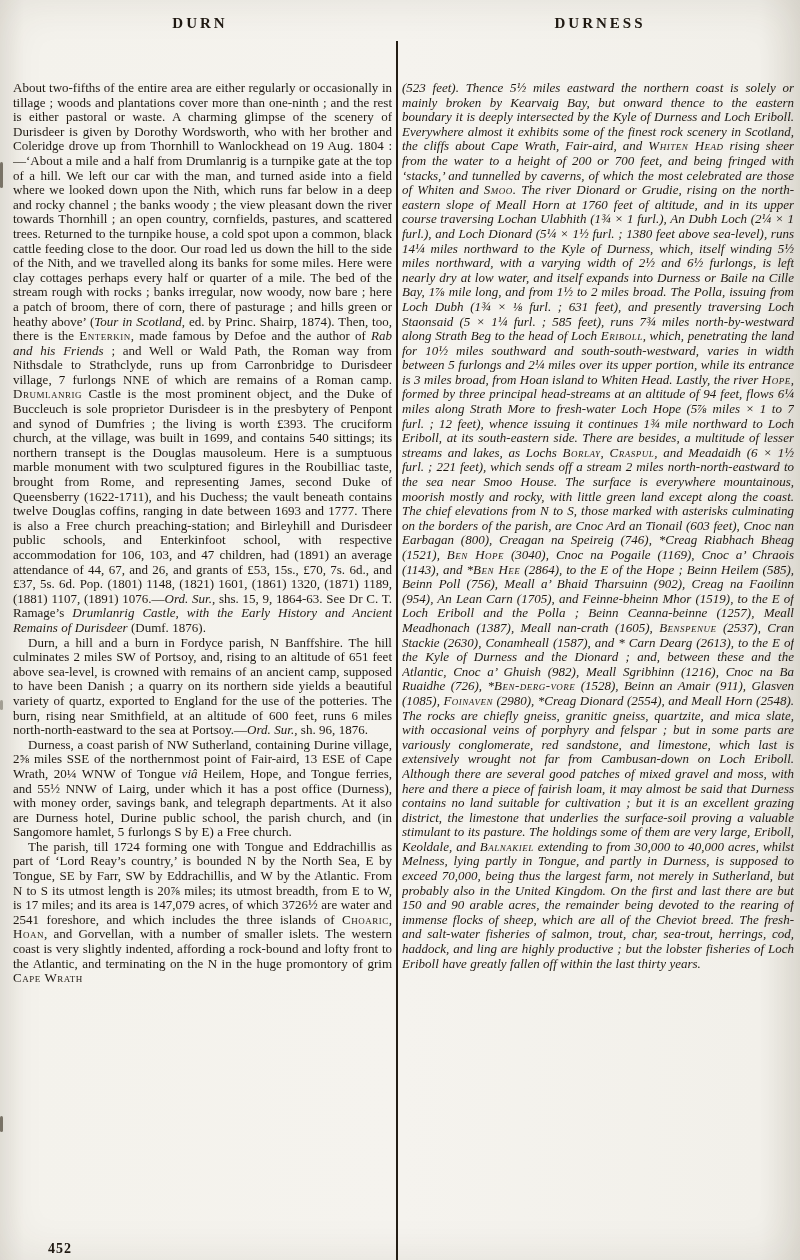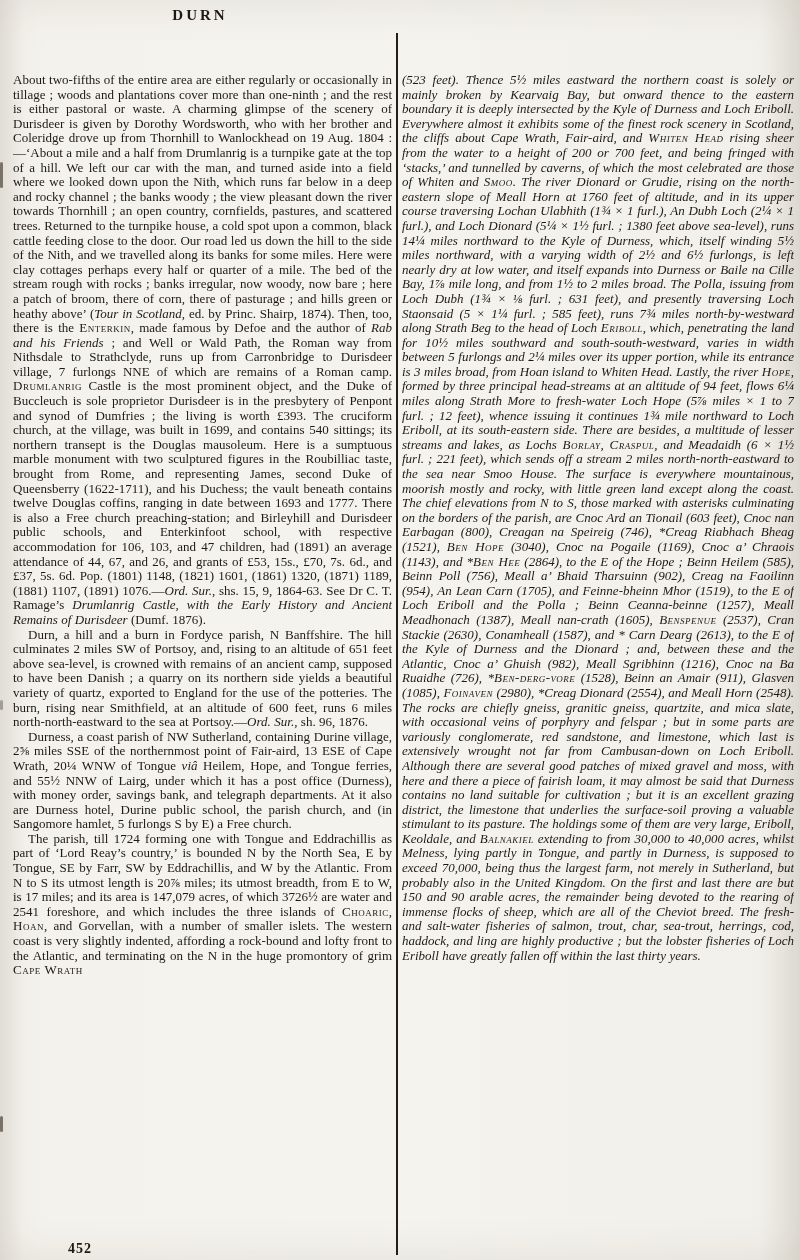--- a/index.html
+++ b/index.html
@@ -11,21 +11,21 @@
   .page {
     position: relative;
     width: 800px; height: 1260px;
     overflow: hidden;
     background: linear-gradient(90deg, #e9e6df 0%, #f4f2ec 3%, #f5f3ee 50%, #f2f0ea 95%, #e4e1d9 100%);
     box-shadow: inset 0 0 45px rgba(60,50,30,0.10);
     color: #1f1912;
   }
   .running-heads {
     display: flex;
-    padding-top: 7px;
+    padding-top: 15px;
     height: 22px;
   }
   .running-head {
     width: 50%;
     text-align: center;
     font-weight: 700;
     font-size: 15px;
     letter-spacing: 3px;
   }
   .columns {
@@ -50,21 +50,21 @@
     text-align: justify;
     word-spacing: 0.2px;
   }
   p.para.indent { text-indent: 15px; }
   .seg-plain { }
   .seg-italic { font-style: italic; }
   .seg-bold { font-weight: 400; }
   .seg-smallcaps { font-variant: small-caps; letter-spacing: 0.5px; }
   .page-number {
     position: absolute;
-    left: 68px; bottom: 3px;
+    left: 48px; bottom: 3px;
     font-size: 14px;
     font-weight: 700;
     letter-spacing: 1px;
   }
   .scan-mark {
     position: absolute;
     left: 0;
     width: 3px;
     background: #574f42;
     border-radius: 2px;
@@ -73,20 +73,21 @@
   .scan-mark.m1 { top: 162px; height: 26px; }
   .scan-mark.m2 { top: 1116px; height: 16px; }
   .scan-mark.m3 { top: 700px; height: 10px; opacity: 0.45; }
 </style>
 </head>
 <body>
 
 <div class="page">
   <div class="running-heads">
     <div class="running-head">DURN</div>
+    <div class="running-head">DURNESS</div>
   </div>
 
   <div class="columns">
     <div class="column left">
         <p class="para"><span class="seg-plain">About two-fifths of the entire area are either regularly or occasionally in tillage&nbsp;; woods and plantations cover more than one-ninth&nbsp;; and the rest is either pastoral or waste. A charming glimpse of the scenery of Durisdeer is given by Dorothy Wordsworth, who with her brother and Coleridge drove up from Thornhill to Wanlockhead on 19 Aug. 1804&nbsp;:—‘About a mile and a half from Drumlanrig is a turnpike gate at the top of a hill. We left our car with the man, and turned aside into a field where we looked down upon the Nith, which runs far below in a deep and rocky channel&nbsp;; the banks woody&nbsp;; the view pleasant down the river towards Thornhill&nbsp;; an open country, cornfields, pastures, and scattered trees. Returned to the turnpike house, a cold spot upon a common, black cattle feeding close to the door. Our road led us down the hill to the side of the Nith, and we travelled along its banks for some miles. Here were clay cottages perhaps every half or quarter of a mile. The bed of the stream rough with rocks&nbsp;; banks irregular, now woody, now bare&nbsp;; here a patch of broom, there of corn, there of pasturage&nbsp;; and hills green or heathy above’ (</span><span class="seg-italic">Tour in Scotland</span><span class="seg-plain">, ed. by Princ. Shairp, 1874). Then, too, there is the </span><span class="seg-smallcaps">Enterkin</span><span class="seg-plain">, made famous by Defoe and the author of </span><span class="seg-italic">Rab and his Friends</span><span class="seg-plain">&nbsp;; and Well or Wald Path, the Roman way from Nithsdale to Strathclyde, runs up from Carronbridge to Durisdeer village, 7 furlongs NNE of which are remains of a Roman camp. </span><span class="seg-smallcaps">Drumlanrig</span><span class="seg-plain"> Castle is the most prominent object, and the Duke of Buccleuch is sole proprietor  Durisdeer is in the presbytery of Penpont and synod of Dumfries&nbsp;; the living is worth £393. The cruciform church, at the village, was built in 1699, and contains 540 sittings; its northern transept is the Douglas mausoleum. Here is a sumptuous marble monument with two sculptured figures in the Roubilliac taste, brought from Rome, and representing James, second Duke of Queensberry (1622-1711), and his Duchess; the vault beneath contains twelve Douglas coffins, ranging in date between 1693 and 1777. There is also a Free church preaching-station; and Birleyhill and Durisdeer public schools, and Enterkinfoot school, with respective accommodation for 106, 103, and 47 children, had (1891) an average attendance of 44, 67, and 26, and grants of £53, 15s., £70, 7s. 6d., and £37, 5s. 6d. Pop. (1801) 1148, (1821) 1601, (1861) 1320, (1871) 1189, (1881) 1107, (1891) 1076.—</span><span class="seg-italic">Ord. Sur.</span><span class="seg-plain">, shs. 15, 9, 1864-63. See Dr C. T. Ramage’s </span><span class="seg-italic">Drumlanrig Castle, with the Early History and Ancient Remains of Durisdeer</span><span class="seg-plain"> (Dumf. 1876).</span></p>
         <p class="para indent"><span class="seg-bold">Durn,</span><span class="seg-plain"> a hill and a burn in Fordyce parish, N Banffshire. The hill culminates 2 miles SW of Portsoy, and, rising to an altitude of 651 feet above sea-level, is crowned with remains of an ancient camp, supposed to have been Danish&nbsp;; a quarry on its northern side yields a beautiful variety of quartz, exported to England for the use of the potteries. The burn, rising near Smithfield, at an altitude of 600 feet, runs 6 miles north-north-eastward to the sea at Portsoy.—</span><span class="seg-italic">Ord. Sur.</span><span class="seg-plain">, sh. 96, 1876.</span></p>
         <p class="para indent"><span class="seg-bold">Durness,</span><span class="seg-plain"> a coast parish of NW Sutherland, containing Durine village, 2⅝ miles SSE of the northernmost point of Fair-aird, 13 ESE of Cape Wrath, 20¼ WNW of Tongue </span><span class="seg-italic">viâ</span><span class="seg-plain"> Heilem, Hope, and Tongue ferries, and 55½ NNW of Lairg, under which it has a post office (Durness), with money order, savings bank, and telegraph departments. At it also are Durness hotel, Durine public school, the parish church, and (in Sangomore hamlet, 5 furlongs S by E) a Free church.</span></p>
         <p class="para indent"><span class="seg-plain">The parish, till 1724 forming one with Tongue and Eddrachillis as part of ‘Lord Reay’s country,’ is bounded N by the North Sea, E by Tongue, SE by Farr, SW by Eddrachillis, and W by the Atlantic. From N to S its utmost length is 20⅞ miles; its utmost breadth, from E to W, is 17 miles; and its area is 147,079 acres, of which 3726½ are water and 2541 foreshore, and which includes the three islands of </span><span class="seg-smallcaps">Choaric</span><span class="seg-plain">, </span><span class="seg-smallcaps">Hoan</span><span class="seg-plain">, and Gorvellan, with a number of smaller islets. The western coast is very slightly indented, affording a rock-bound and lofty front to the Atlantic, and terminating on the N in the huge promontory of grim </span><span class="seg-smallcaps">Cape Wrath</span></p>
       </div>
     <div class="column-rule"></div>

